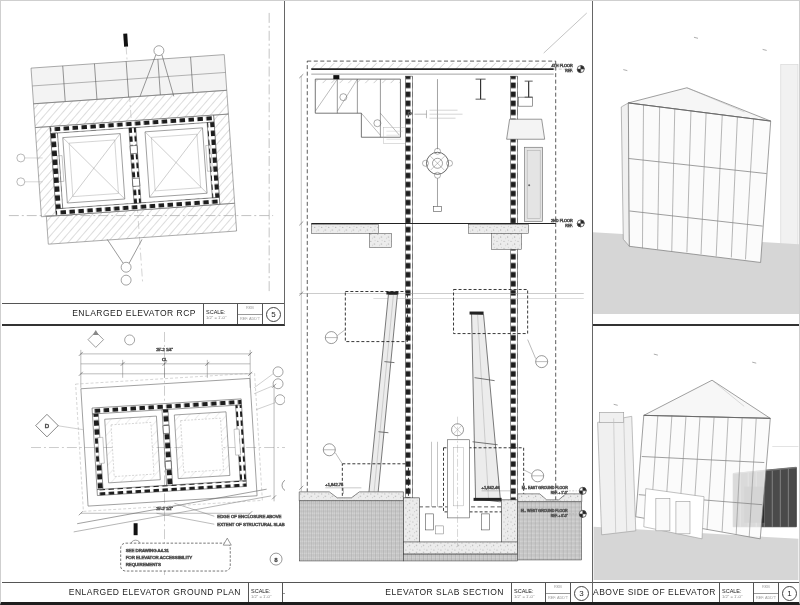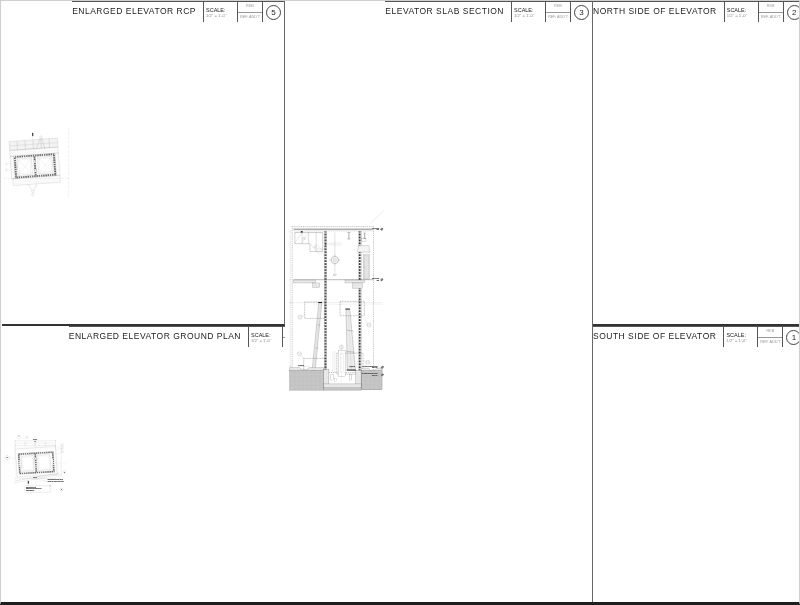--- a/index.html
+++ b/index.html
@@ -1,20 +1,20 @@
 <!DOCTYPE html>
 <html><head>
 <meta charset="utf-8">
 <style>
   html,body{margin:0;padding:0;background:#e8e8e8;}
   .sheet{position:relative;width:800px;height:605px;background:#ffffff;
          border-left:1px solid #cfcfcf;border-top:1px solid #cfcfcf;border-right:1px solid #cfcfcf;
          border-bottom:3px solid #1e1e1e;box-sizing:border-box;
          font-family:"Liberation Sans",sans-serif;color:#222;overflow:hidden;}
-  .panel{position:absolute;display:flex;flex-direction:row;box-sizing:border-box;background:#fff;}
+  .panel{position:absolute;display:flex;flex-direction:column;box-sizing:border-box;background:#fff;}
   .panel.bl{border-right:1px solid #666;}
   .panel.hb{border-bottom:2px solid #333;}
   .drawing{flex:1;position:relative;overflow:hidden;}
   .drawing svg{display:block;width:100%;height:100%;}
   .titlebar{height:20px;border-top:1px solid #555;display:flex;align-items:stretch;flex:0 0 20px;}
   .ttl{flex:1;text-align:right;font-size:8.5px;line-height:19px;letter-spacing:.5px;color:#222;
        padding-right:7px;white-space:nowrap;overflow:hidden;}
   .scell{border-left:1px solid #555;width:34px;display:flex;flex-direction:column;justify-content:center;
          padding:1px 2px;box-sizing:border-box;}
   .scell .sl{font-size:5.5px;color:#222;line-height:6px;}
@@ -463,34 +463,20 @@
 
         <line x1="35" y1="148" x2="172" y2="163" stroke="#888" stroke-width="0.8"></line>
         <line x1="36" y1="200" x2="168" y2="215" stroke="#888" stroke-width="0.8"></line>
         <line x1="35" y1="93" x2="176" y2="111" stroke="#666" stroke-width="0.9"></line>
       </g>
       <g stroke="#999" stroke-width="0.8">
         <path d="M100,28 l4,1 M30,60 l4,1 M168,40 l4,1"></path>
       </g>
     </svg>
   </div>
-  <div class="titlebar">
-    <span class="ttl">NORTH SIDE OF ELEVATOR</span>
-    <span class="scell">
-      <span class="sl">SCALE:</span>
-      <span class="sv">1/2" = 1'-0"</span>
-    </span>
-    <span class="rcell">
-      <span>RKB</span>
-      <span>REF. ADD'T</span>
-    </span>
-    <span class="ncell">
-      <span class="ncirc">2</span>
-    </span>
-  </div>
 </div>
 
 <div class="panel" style="left:592px;top:325px;width:207px;height:277px">
   <div class="drawing">
     <svg viewBox="0 0 205 255">
       <polygon points="0,200 204,212 204,253 0,253" fill="#d6d6d6"></polygon>
       <g stroke="#999" stroke-width="0.6" fill="#f0f0f0">
         <polygon points="4,96 38,90 42,204 8,208"></polygon>
         <rect x="6" y="86" width="24" height="10"></rect>
         <line x1="20" y1="92" x2="22" y2="206" stroke="#bbb" fill="none"></line>
@@ -533,21 +519,21 @@
         <polygon points="52,162 110,170 108,212 50,200" fill="#ffffff"></polygon>
         <rect x="62" y="172" width="14" height="32" fill="#fafafa"></rect>
         <rect x="82" y="175" width="14" height="32" fill="#fafafa"></rect>
       </g>
       <g stroke="#999" stroke-width="0.8">
         <path d="M60,28 l4,1 M158,36 l4,1 M20,78 l4,1"></path>
       </g>
     </svg>
   </div>
   <div class="titlebar">
-    <span class="ttl">SOUTH SIDE OF ELEVATOR</span>
+    <span class="ttl">ABOVE SIDE OF ELEVATOR</span>
     <span class="scell">
       <span class="sl">SCALE:</span>
       <span class="sv">1/2" = 1'-0"</span>
     </span>
     <span class="rcell">
       <span>RKB</span>
       <span>REF. ADD'T</span>
     </span>
     <span class="ncell">
       <span class="ncirc">1</span>

